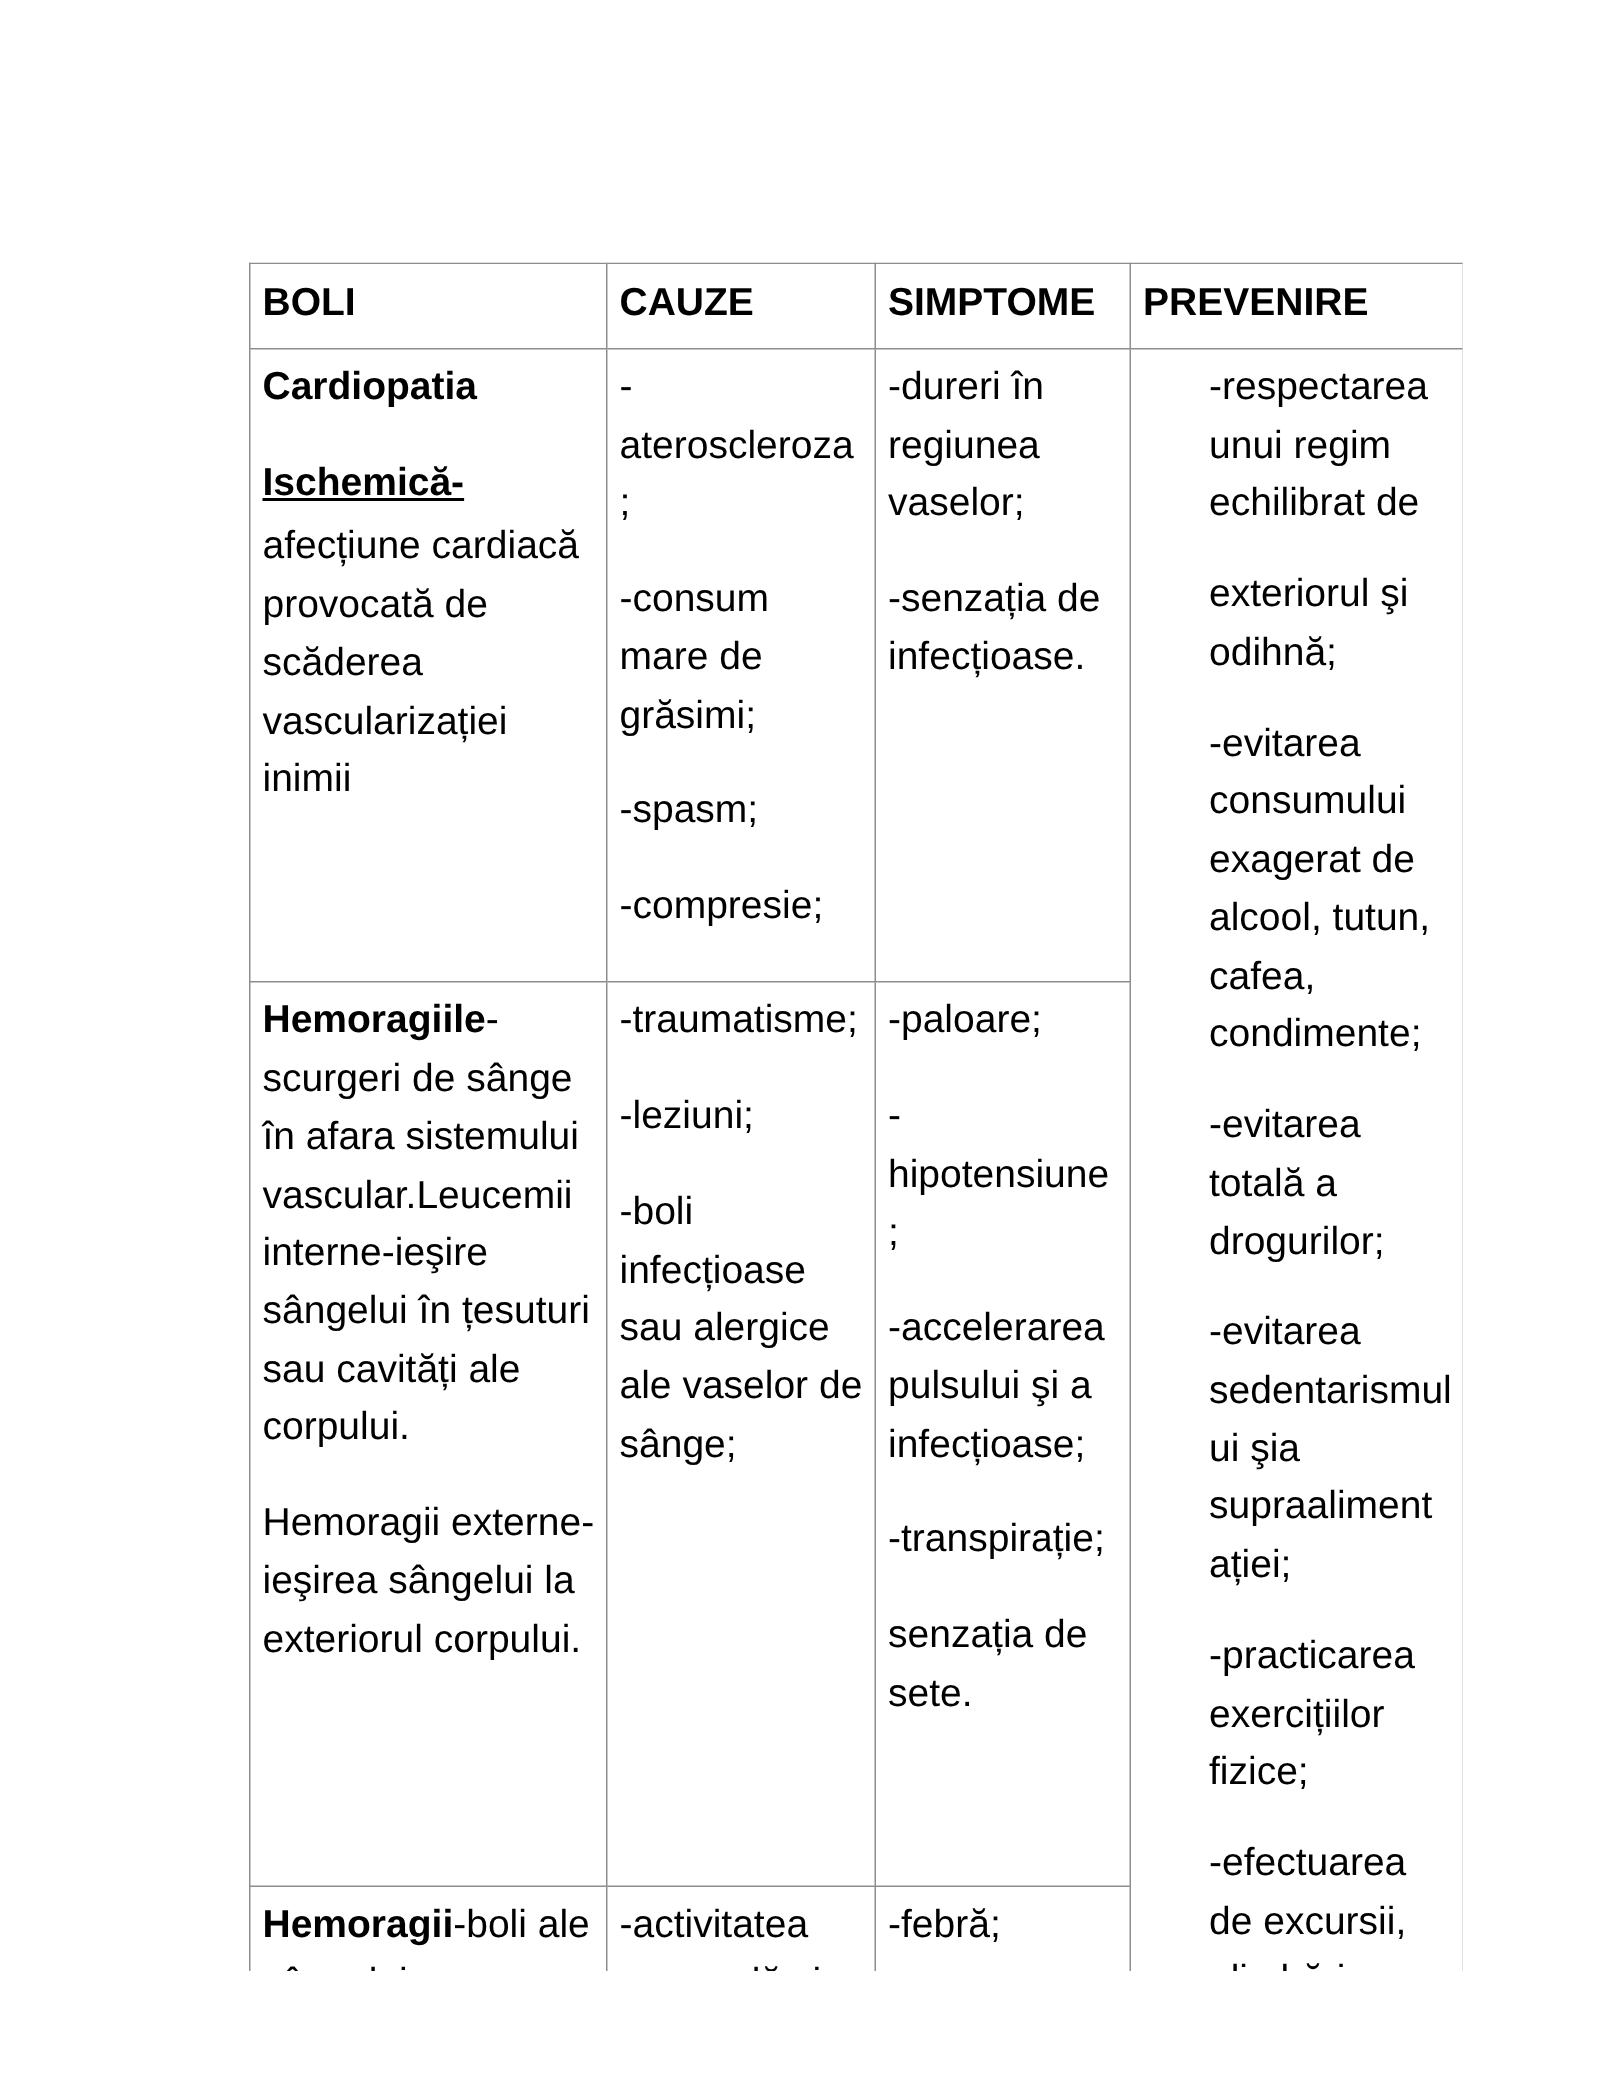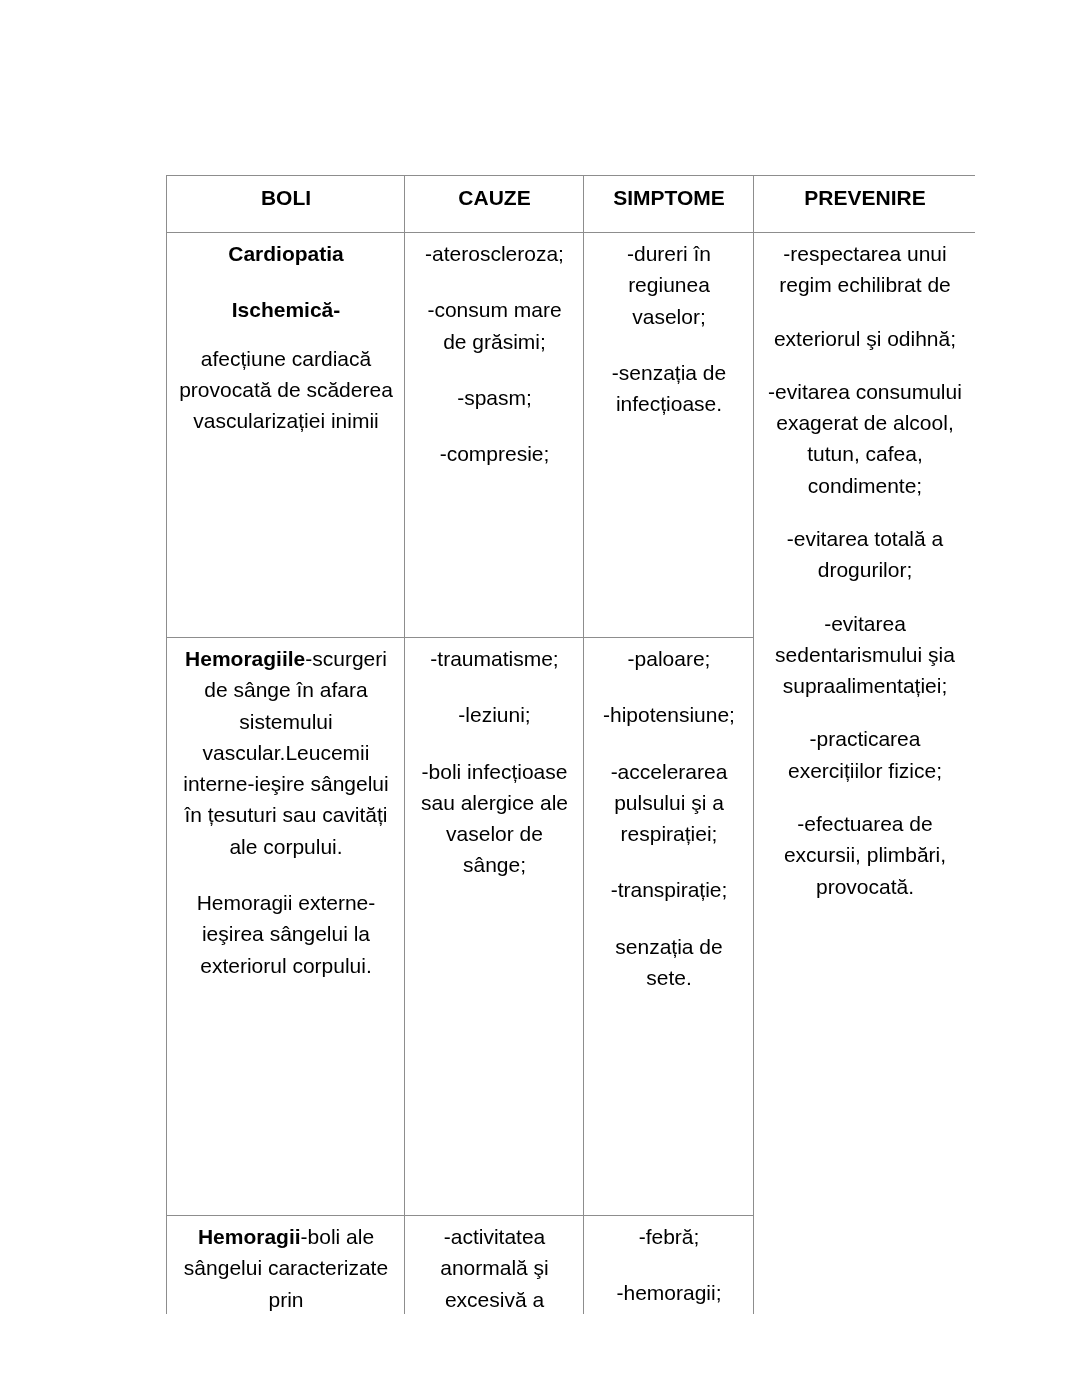--- a/index.html
+++ b/index.html
@@ -39,24 +39,24 @@
     table-layout: fixed;
     width: 809px;
     background: #ffffff;
   }
 
   table.doc-table td,
   table.doc-table th {
     border: 1px solid #8d8d8d;
     vertical-align: top;
     padding: 5px 7px 7px 8px;
-    font-size: 21px;
+    font-size: 26px;
     line-height: 1.49;
     font-weight: normal;
-    text-align: center;
+    text-align: left;
     word-wrap: break-word;
     overflow-wrap: break-word;
     word-break: break-word;
     -webkit-hyphens: none;
     hyphens: none;
   }
 
   
   col.c-boli      { width: 238px; }
   col.c-cauze     { width: 179px; }
@@ -73,34 +73,36 @@
   }
 
   
   .p {
     margin: 0 0 25px 0;
   }
   .p:last-child {
     margin-bottom: 0;
   }
   .p.tight {
-    margin-bottom: 17px;
+    margin-bottom: 4px;
+    text-decoration: underline;
   }
   .lead {
     font-weight: bold;
   }
 
   
   td.prevenire-cell {
     vertical-align: middle;
     padding-top: 8px;
     padding-bottom: 8px;
   }
   td.prevenire-cell .p {
     margin-bottom: 22px;
+    margin-left: 44px;
   }
 
   
   tr.row-cardiopatia > td { height: 392px; }
   tr.row-hemoragii  > td { height: 565px; }
   tr.row-leucemii   > td { height: 130px; }
 </style>
 </head>
 <body>
 
@@ -164,21 +166,21 @@
 
           <td>
             <p class="p">-traumatisme;</p>
             <p class="p">-leziuni;</p>
             <p class="p">-boli infecțioase sau alergice ale vaselor de sânge;</p>
           </td>
 
           <td>
             <p class="p">-paloare;</p>
             <p class="p">-hipotensiune;</p>
-            <p class="p">-accelerarea pulsului şi a respirației;</p>
+            <p class="p">-accelerarea pulsului şi a infecțioase;</p>
             <p class="p">-transpirație;</p>
             <p class="p">senzația de sete.</p>
           </td>
         </tr>
 
         <tr class="row-leucemii">
           <td>
             <p class="p"><span class="lead">Hemoragii</span><span>-boli ale sângelui caracterizate prin</span></p>
           </td>
 

